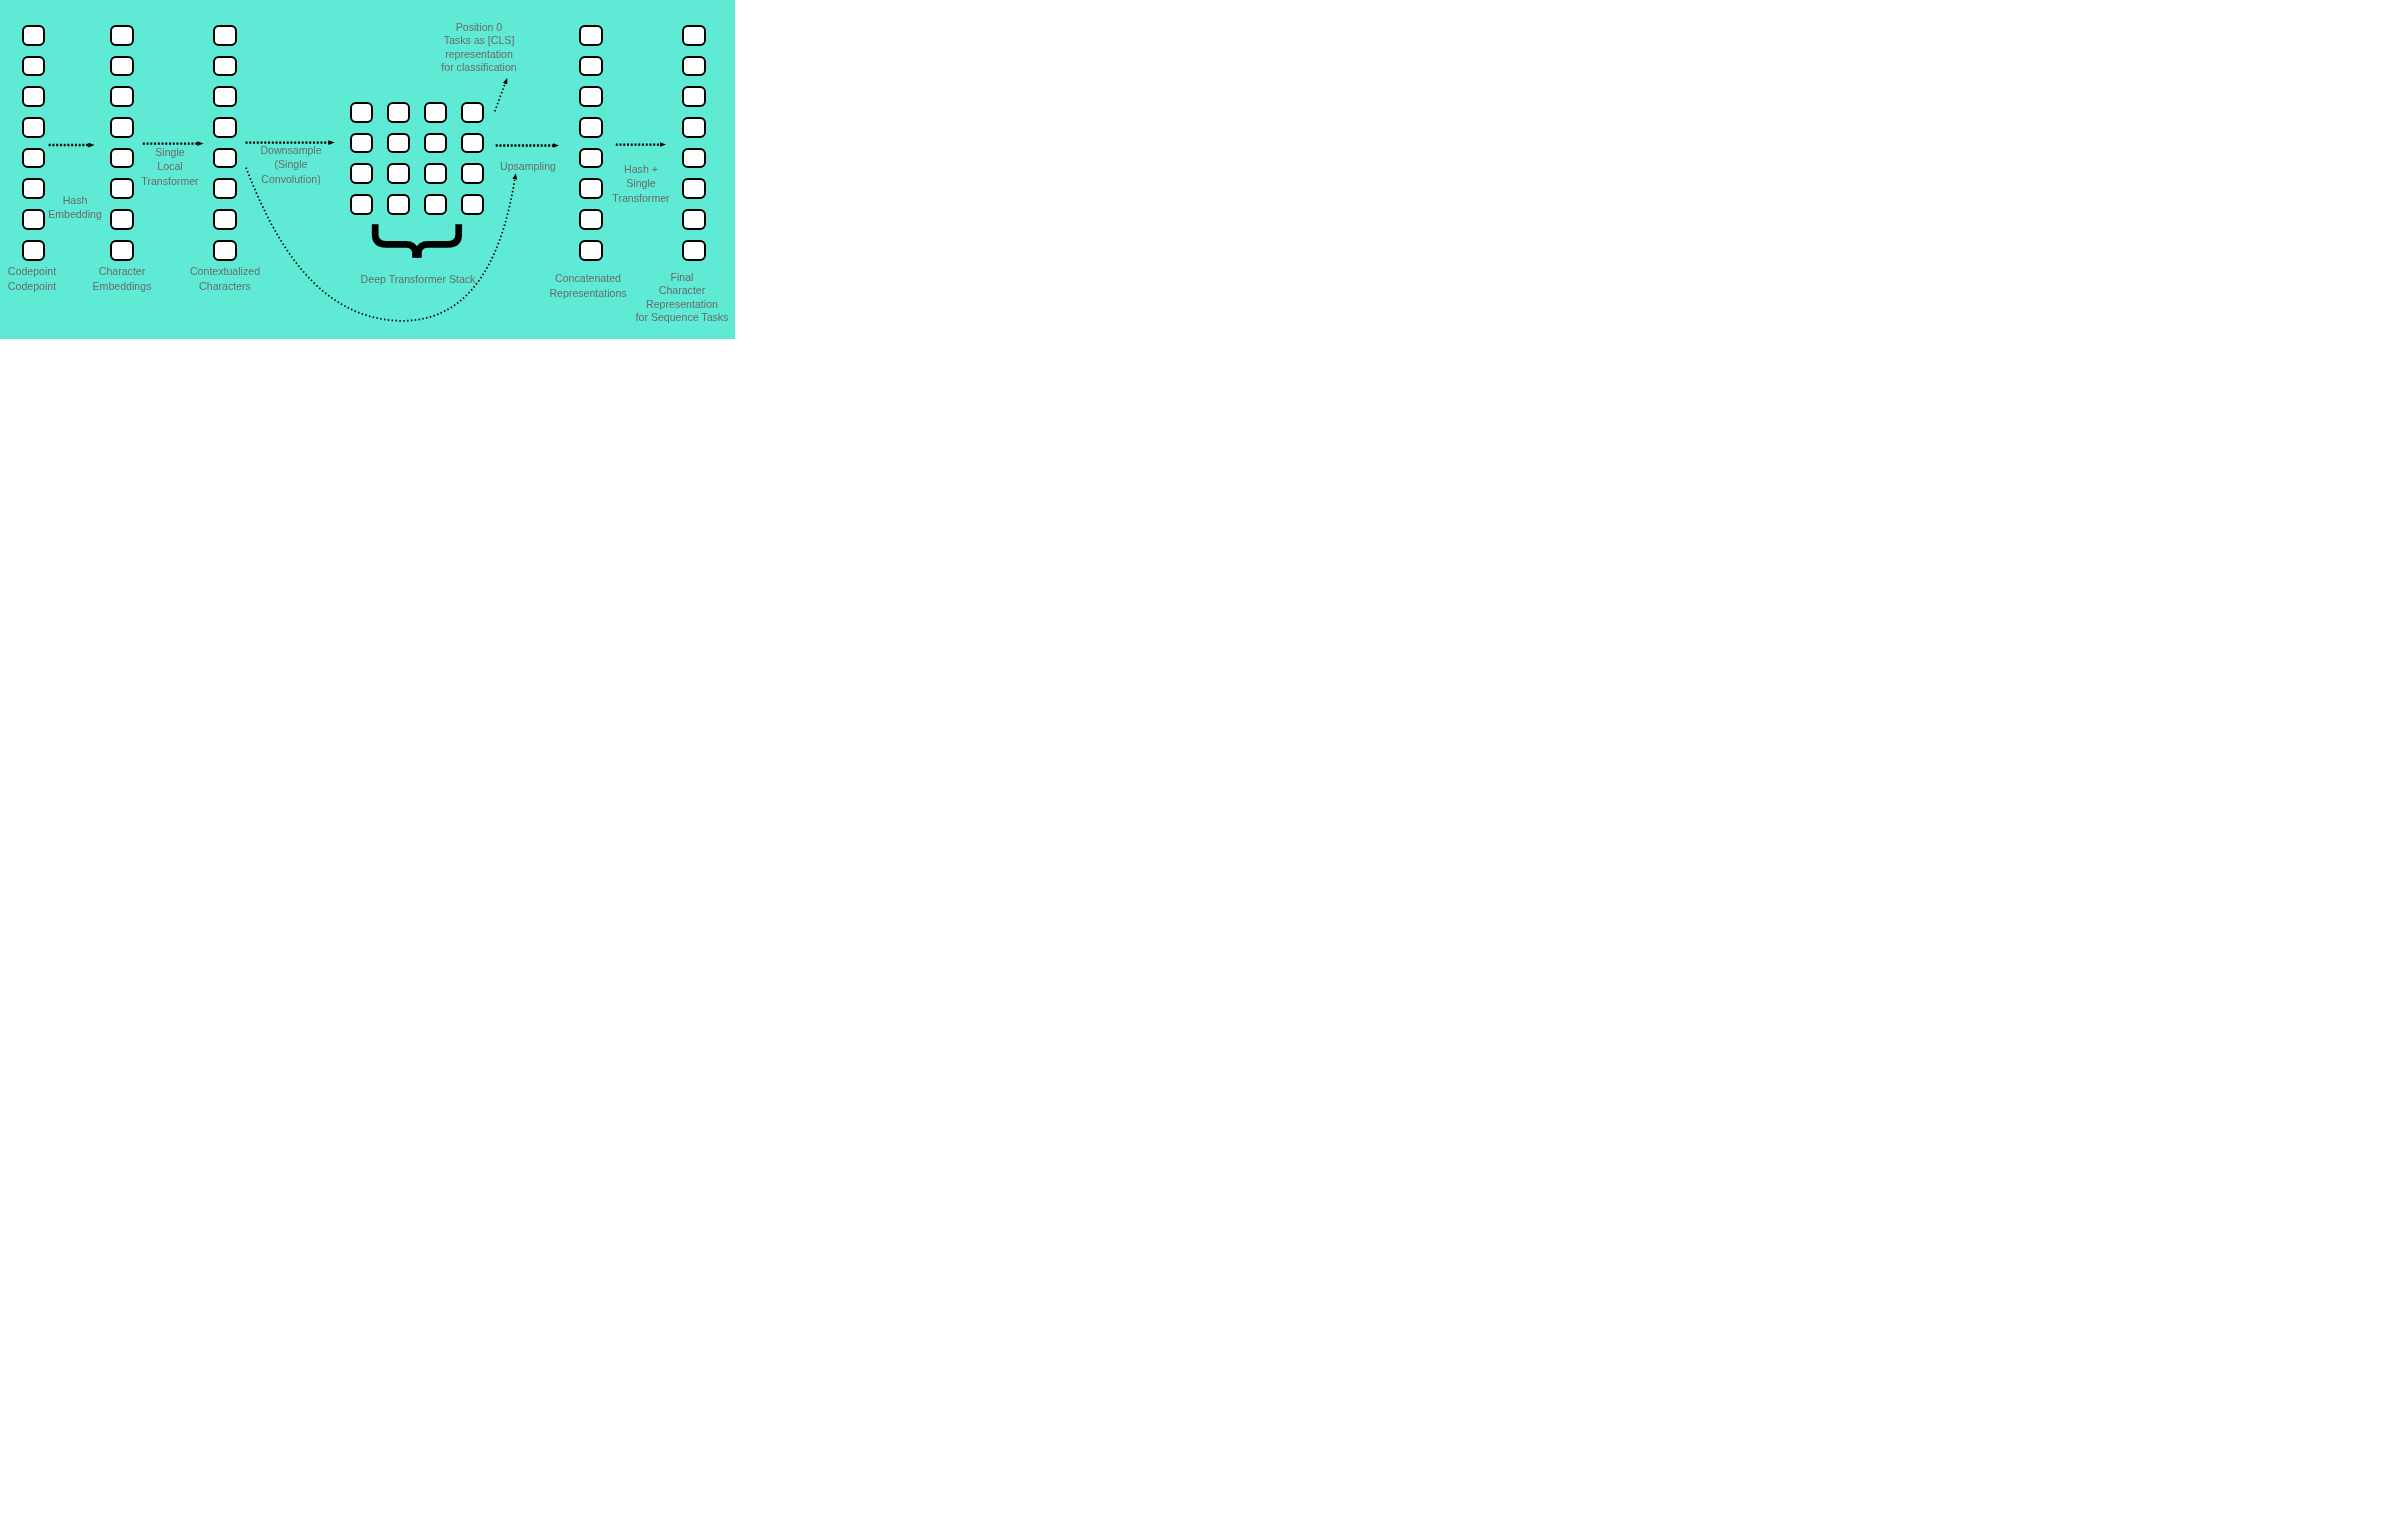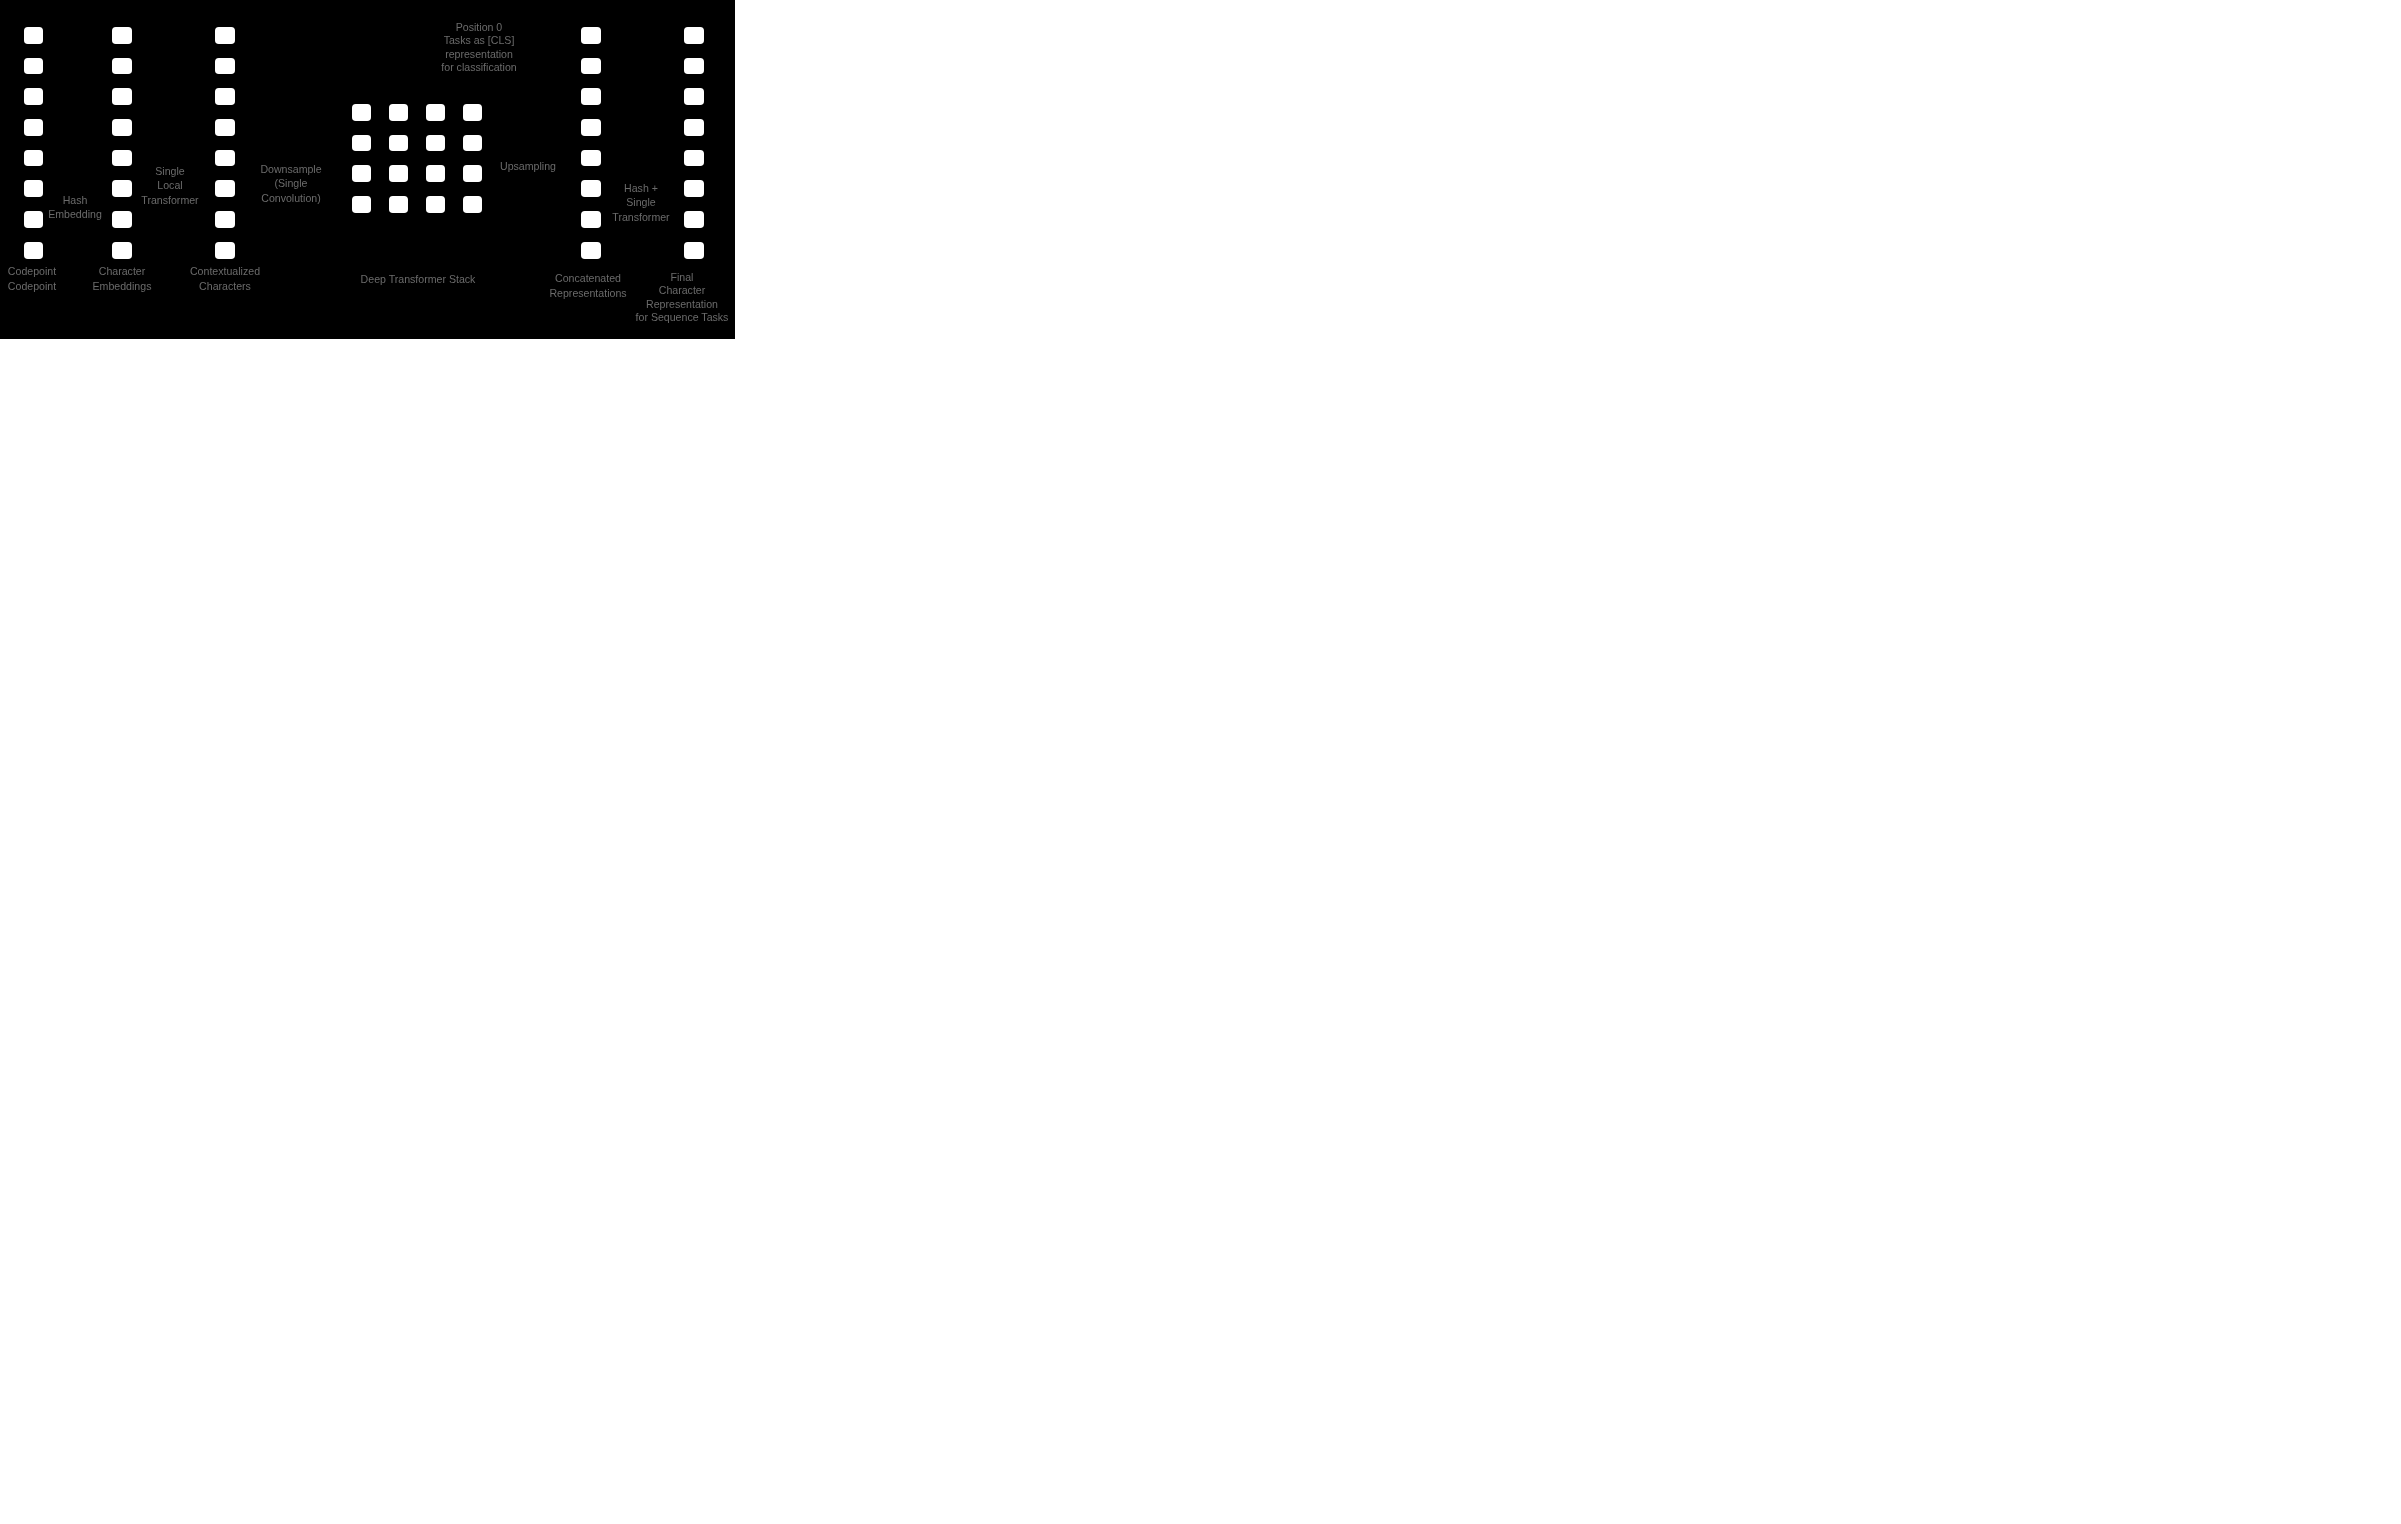--- a/index.html
+++ b/index.html
@@ -1,38 +1,38 @@
 <!DOCTYPE html>
 <html style="font-size:7.7px"><head>
 <meta charset="utf-8">
 <style>
   html,body{margin:0;padding:0;background:#ffffff;}
   #canvas{
-    position:relative;width:735px;height:339px;background:#000000;
+    position:relative;width:735px;height:339px;background:#5eead4;
     font-family:"Liberation Sans", sans-serif;overflow:hidden;
   }
   .col{position:absolute;display:flex;flex-direction:column;gap:10px;}
   .box{
     width:23.5px;height:20.7px;box-sizing:border-box;background:#ffffff;
     border:2.4px solid #000000;border-radius:5.8px;flex:0 0 auto;
   }
   .grid{
     position:absolute;display:grid;
     grid-template-columns:repeat(4,23px);grid-auto-rows:20.7px;
     column-gap:14px;row-gap:10px;
   }
   .grid .box{width:23px;}
   .label{
     position:absolute;transform:translateX(-50%);
     color:#6b6b6b;text-align:center;white-space:nowrap;
     font-size:10.6px;line-height:13.4px;
   }
   .label .ln{display:block;}
   .mid2{line-height:14.4px;margin-top:38px;}
-  .mid3{line-height:14.4px;margin-top:19px;}
+  .mid3{line-height:14.4px;}
   .bottom2{line-height:15px;}
   .bottom4{line-height:13.4px;}
   svg.overlay{position:absolute;left:0;top:0;width:735px;height:339px;pointer-events:none;}
 </style>
 </head>
 <body>
 
 <div id="canvas">
 
   <svg class="overlay" viewBox="0 0 1530 706">

